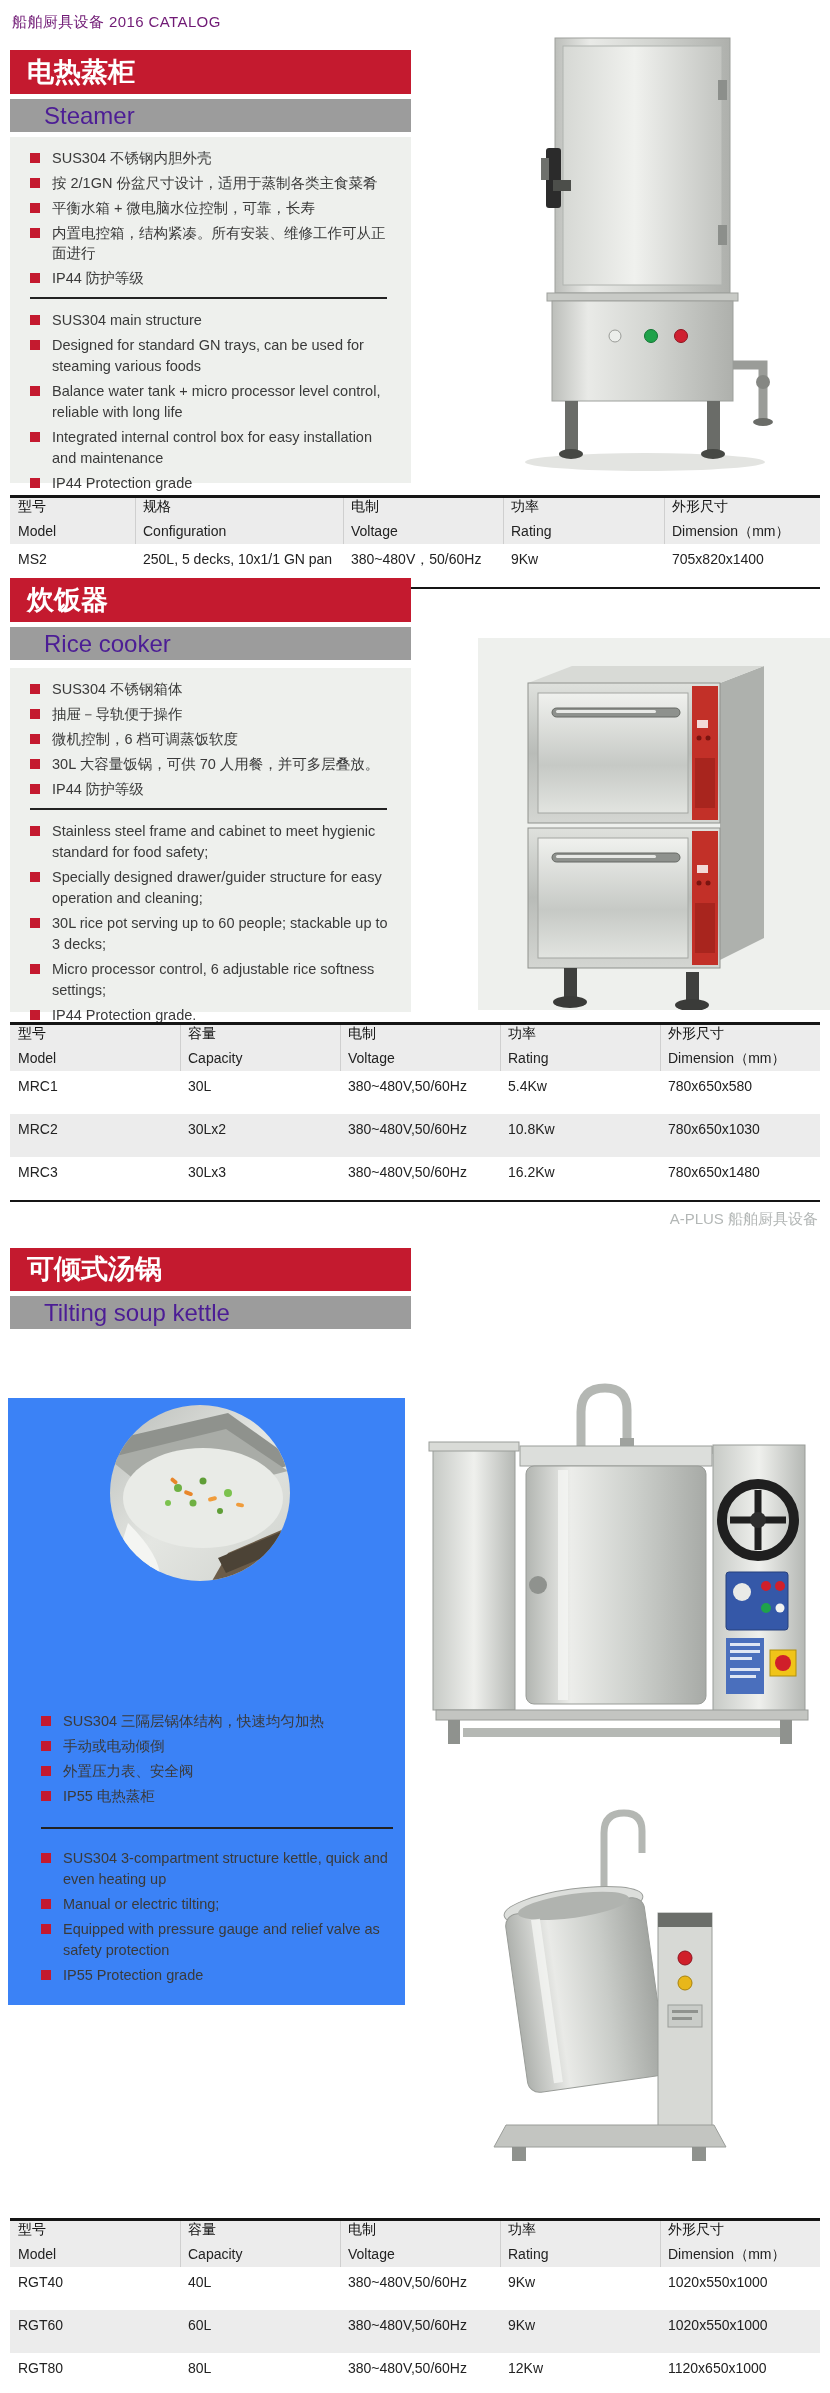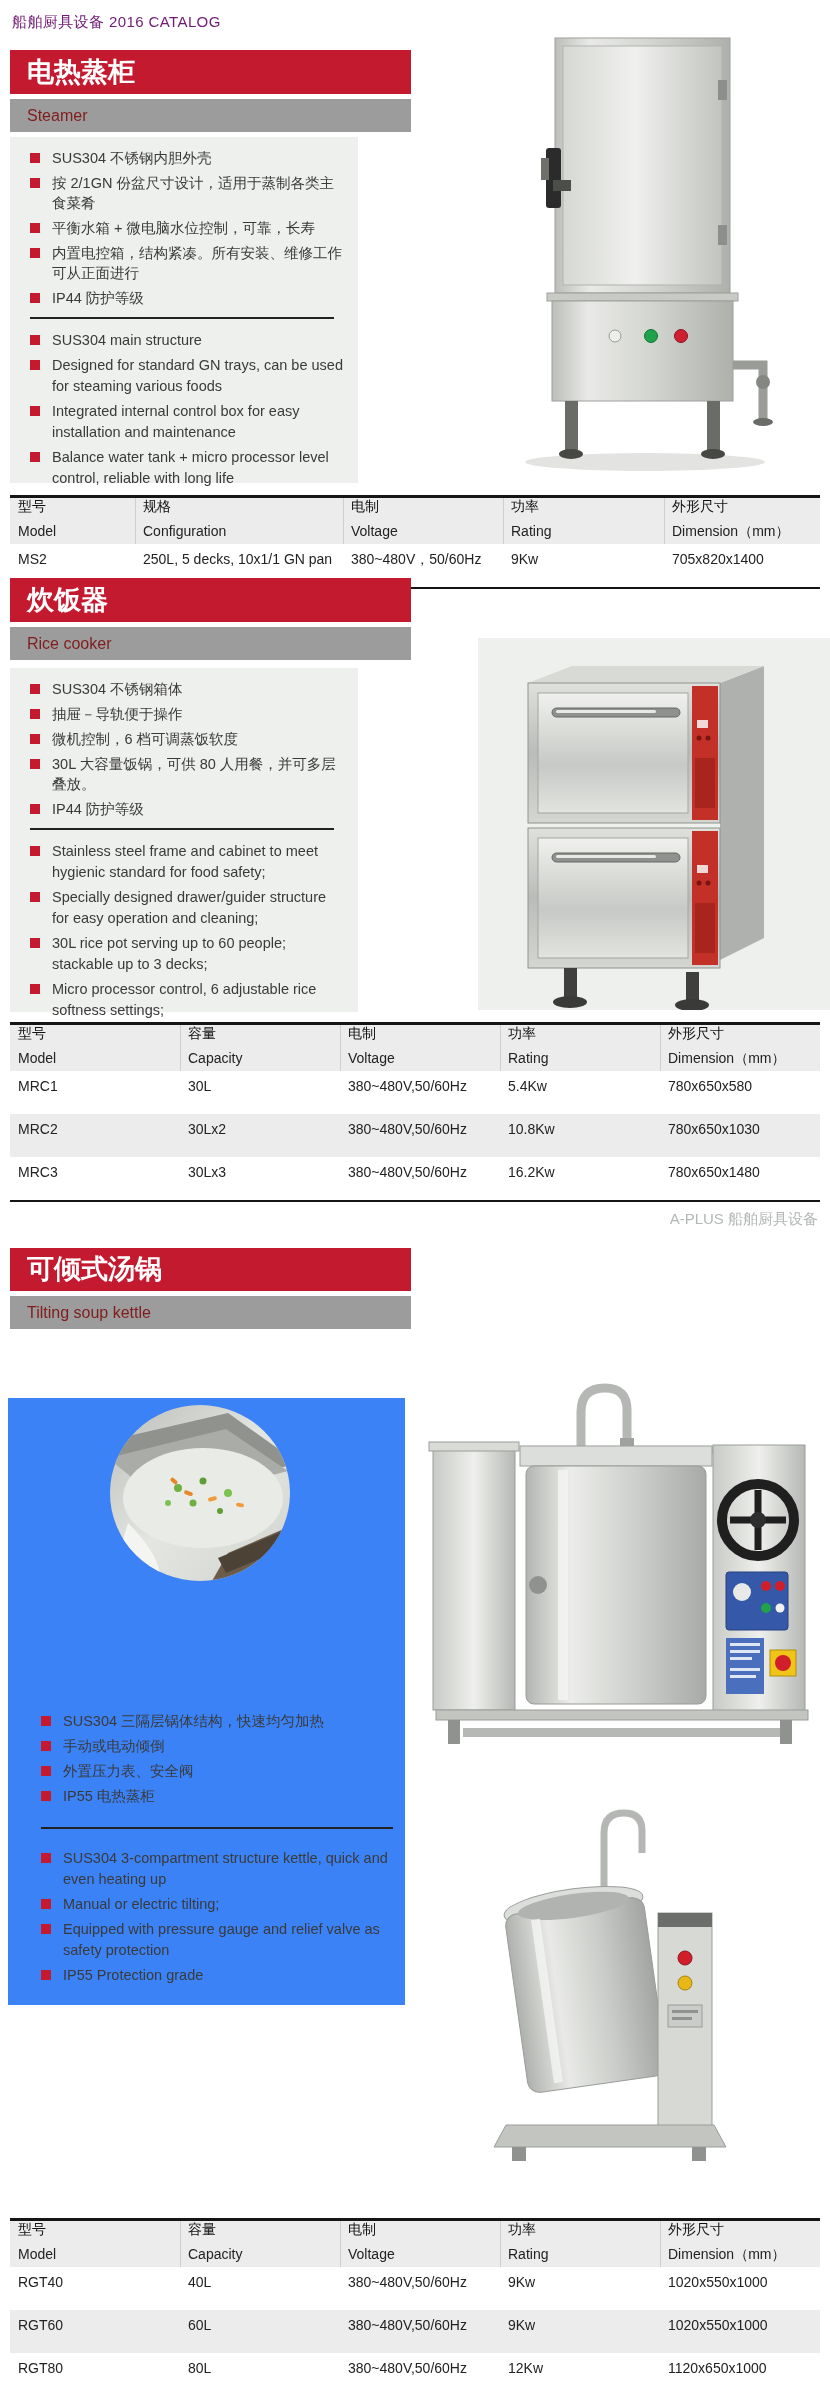--- a/index.html
+++ b/index.html
@@ -3,23 +3,23 @@
 <meta charset="utf-8">
 <style>
   *{margin:0;padding:0;box-sizing:border-box}
   html,body{background:#fff}
   body{width:830px;height:2393px;position:relative;overflow:hidden;
        font-family:"Liberation Sans","DejaVu Sans",sans-serif;color:#333}
   .abs{position:absolute}
   .page-header{left:12px;top:13px;font-size:15px;color:#701a75;letter-spacing:.4px}
   .red-bar{left:10px;width:401px;height:44px;background:#c41a2f;color:#fff;
            font-size:27px;font-weight:bold;line-height:44px;padding-left:17px;overflow:hidden}
-  .gray-bar{left:10px;width:401px;height:33px;background:#9c9c9c;color:#7f1d1d;
-            font-size:16px;line-height:33px;padding-left:17px;overflow:hidden}
-  .panel{left:10px;width:348px;background:#eef0ed;padding:11px 12px 0 20px}
+  .gray-bar{left:10px;width:401px;height:33px;background:#9c9c9c;color:#4c1d95;
+            font-size:24px;line-height:33px;padding-left:34px;overflow:hidden}
+  .panel{left:10px;width:401px;background:#eef0ed;padding:11px 12px 0 20px}
   .panel3{left:8px;width:397px;background:#3b82f6}
   ul.features{list-style:none}
   ul.features li{position:relative;padding-left:22px;font-size:14.5px;line-height:20px;
                  margin-bottom:5px;color:#3a3a3a}
   ul.features li::before{content:"";position:absolute;left:0;top:4.5px;width:10px;height:10px;background:#c41a2f}
   ul.features.en li{line-height:21px;margin-bottom:4px}
   .divider{border:0;border-top:2px solid #222;margin:9px 12px 11px 0}
   .brand-note{right:12px;top:1210px;font-size:15px;color:#b3b7b6}
   table.spec{position:absolute;left:10px;width:810px;border-collapse:collapse;
              border-top:3px solid #151515;border-bottom:2px solid #151515;
@@ -46,22 +46,22 @@
     <li>SUS304 不锈钢内胆外壳</li>
     <li>按 2/1GN 份盆尺寸设计，适用于蒸制各类主食菜肴</li>
     <li>平衡水箱 + 微电脑水位控制，可靠，长寿</li>
     <li>内置电控箱，结构紧凑。所有安装、维修工作可从正面进行</li>
     <li>IP44 防护等级</li>
   </ul>
   <hr class="divider">
   <ul class="features en">
     <li>SUS304 main structure</li>
     <li>Designed for standard GN trays, can be used for steaming various foods</li>
+    <li>Balance water tank + micro processor level control, reliable with long life</li>
     <li>Integrated internal control box for easy installation and maintenance</li>
-    <li>Balance water tank + micro processor level control, reliable with long life</li>
     <li>IP44 Protection grade</li>
   </ul>
 </div>
 
 <svg class="photo" style="left:455px;top:30px" width="375" height="450" viewBox="0 0 375 450">
   <defs>
     <linearGradient id="g-st" x1="0" y1="0" x2="1" y2="0">
       <stop offset="0" stop-color="#bcbeba"></stop>
         <stop offset=".2" stop-color="#e9eae7"></stop>
       <stop offset=".55" stop-color="#d3d5d1"></stop>
@@ -139,21 +139,21 @@
 </table>
 
 <div class="abs red-bar" style="top:578px">炊饭器</div>
 <div class="abs gray-bar" style="top:627px">Rice cooker</div>
 
 <div class="abs panel" style="top:668px;height:344px">
   <ul class="features cn">
     <li>SUS304 不锈钢箱体</li>
     <li>抽屉－导轨便于操作</li>
     <li>微机控制，6 档可调蒸饭软度</li>
-    <li>30L 大容量饭锅，可供 80 人用餐，并可多层叠放。</li>
+    <li>30L 大容量饭锅，可供 70 人用餐，并可多层叠放。</li>
     <li>IP44 防护等级</li>
   </ul>
   <hr class="divider">
   <ul class="features en">
     <li>Stainless steel frame and cabinet to meet hygienic standard for food safety;</li>
     <li>Specially designed drawer/guider structure for easy operation and cleaning;</li>
     <li>30L rice pot serving up to 60 people; stackable up to 3 decks;</li>
     <li>Micro processor control, 6 adjustable rice softness settings;</li>
     <li>IP44 Protection grade.</li>
   </ul>

